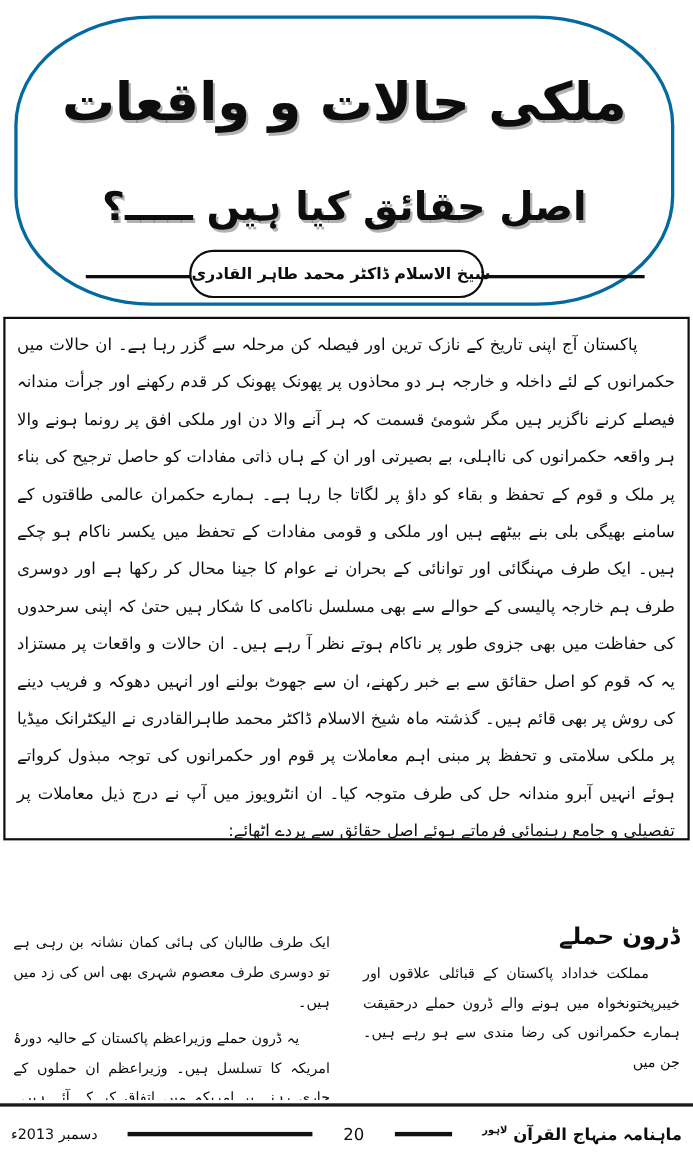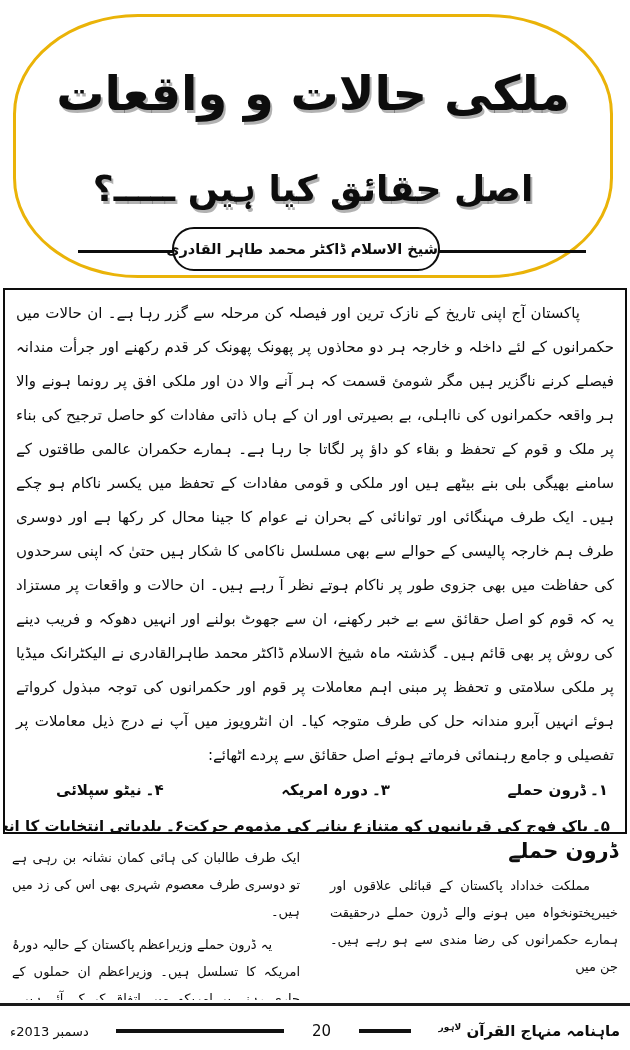--- a/index.html
+++ b/index.html
@@ -5,47 +5,47 @@
   html,body{margin:0;padding:0;}
   body{
     width:630px;height:1050px;background:#ffffff;position:relative;
     font-family:"DejaVu Sans",sans-serif;color:#0d0d0d;overflow:hidden;
   }
   .page{position:absolute;inset:0;}
 
   
   .masthead{
     position:absolute;top:14px;left:13px;width:600px;height:264px;
-    border:3px solid #eab308;border-radius:125px/100px;
+    border:3px solid #0369a1;border-radius:125px/100px;
     box-sizing:border-box;text-align:center;direction:rtl;overflow:hidden;
   }
   .title-l1{
     margin-top:26px;font-size:48px;font-weight:bold;line-height:100px;
     letter-spacing:1px;text-shadow:2px 3px 0 rgba(0,0,0,0.30);white-space:nowrap;
   }
   .title-l2{
     font-size:36px;font-weight:bold;line-height:92px;
     text-shadow:2px 3px 0 rgba(0,0,0,0.30);white-space:nowrap;
   }
 
   
   .author-rule{position:absolute;height:3px;background:#0d0d0d;top:250px;}
   .author-rule.left{left:78px;width:96px;}
   .author-rule.right{left:438px;width:148px;}
   .author-capsule{
     position:absolute;top:227px;left:172px;width:268px;height:44px;
     background:#ffffff;border:2.5px solid #0d0d0d;border-radius:24px;
-    box-sizing:border-box;display:flex;align-items:center;justify-content:flex-start;
+    box-sizing:border-box;display:flex;align-items:center;justify-content:flex-end;
     z-index:2;direction:rtl;
   }
   .author-capsule span{font-size:14.5px;font-weight:bold;white-space:nowrap;}
 
   
   .intro-box{
-    position:absolute;top:288px;left:3px;width:624px;height:546px;
+    position:absolute;top:288px;left:3px;width:624px;height:476px;
     border:2px solid #0d0d0d;box-sizing:border-box;
     padding:6px 11px;direction:rtl;overflow:hidden;
   }
   .intro-paragraph{
     margin:0;font-size:15px;line-height:34px;text-align:justify;
     text-indent:34px;
   }
   .topics-row{display:flex;direction:rtl;align-items:baseline;font-size:15px;
     font-weight:bold;line-height:36px;white-space:nowrap;}
   .topics-row.r1{justify-content:space-between;padding:0 6px 0 40px;}

